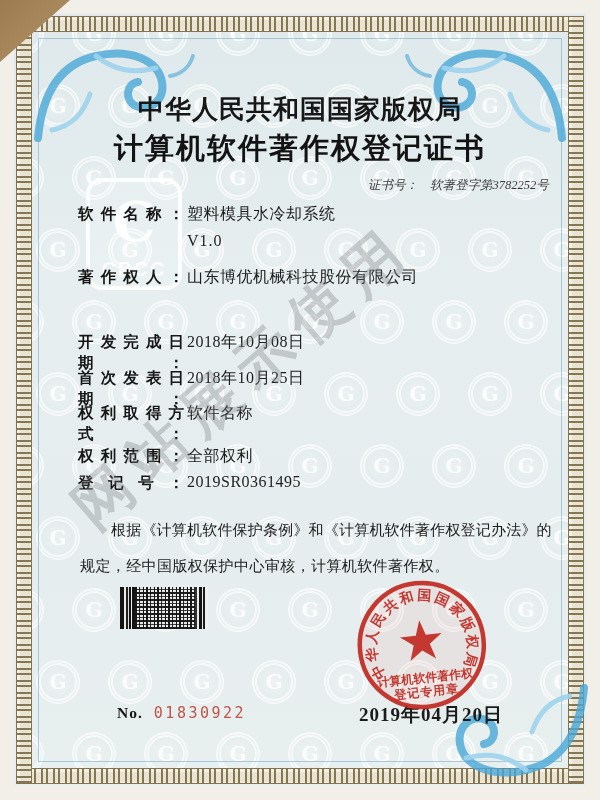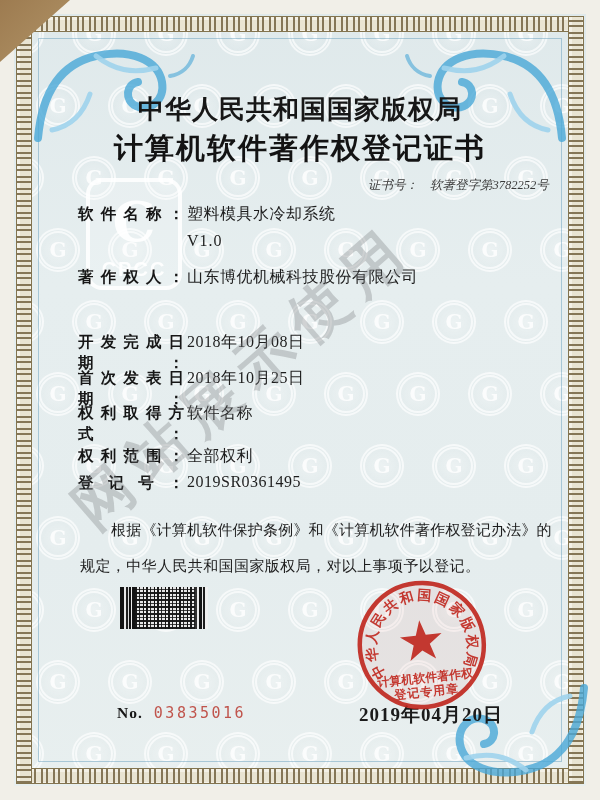--- a/index.html
+++ b/index.html
@@ -270,21 +270,21 @@
     <span class="lab">权利范围：</span>
     <span class="val">全部权利</span>
   </div>
   <div class="row" style="top:473px">
     <span class="lab">登记号：</span>
     <span class="val">2019SR0361495</span>
   </div>
 
   <div class="statement">
     <div class="l1">根据《计算机软件保护条例》和《计算机软件著作权登记办法》的</div>
-    <div class="l2">规定，中华人民共和国国家版权局，对以上事项予以登记。</div>
+    <div class="l2">规定，经中国版权保护中心审核，计算机软件著作权。</div>
   </div>
 
   <div class="barcode">
     <div class="bc-left"></div>
     <div class="bc-mid"></div>
     <div class="bc-right"></div>
   </div>
 
   <svg class="seal" width="142" height="142" viewBox="0 0 142 142">
     <circle cx="71" cy="69" r="62" fill="rgba(214,60,48,0.07)" stroke="#c0251c" stroke-width="4.5"></circle>
@@ -293,18 +293,18 @@
       <textPath href="#sealArc" startOffset="50%" text-anchor="middle">中华人民共和国国家版权局</textPath>
     </text>
     <polygon fill="#c0251c" transform="translate(71,66)" points="0,-22 5,-6.9 20.9,-6.8 8.1,2.6 12.9,17.8 0,8.5 -12.9,17.8 -8.1,2.6 -20.9,-6.8 -5,-6.9"></polygon>
     <text x="71" y="106" text-anchor="middle" font-size="12" font-weight="bold" fill="#c0251c" font-family="'Liberation Serif','DejaVu Serif',serif">计算机软件著作权</text>
     <text x="71" y="120" text-anchor="middle" font-size="12" font-weight="bold" fill="#c0251c" letter-spacing="1" font-family="'Liberation Serif','DejaVu Serif',serif">登记专用章</text>
   </svg>
 
   <div class="issue-date">2019年04月20日</div>
 
   <div class="serial">
-    <span class="no">No.</span><span class="num">03835016</span>
+    <span class="no">No.</span><span class="num">01830922</span>
   </div>
 
   <div class="diagwm">网站展示使用</div>
 
 </div>
 
 </body></html>

